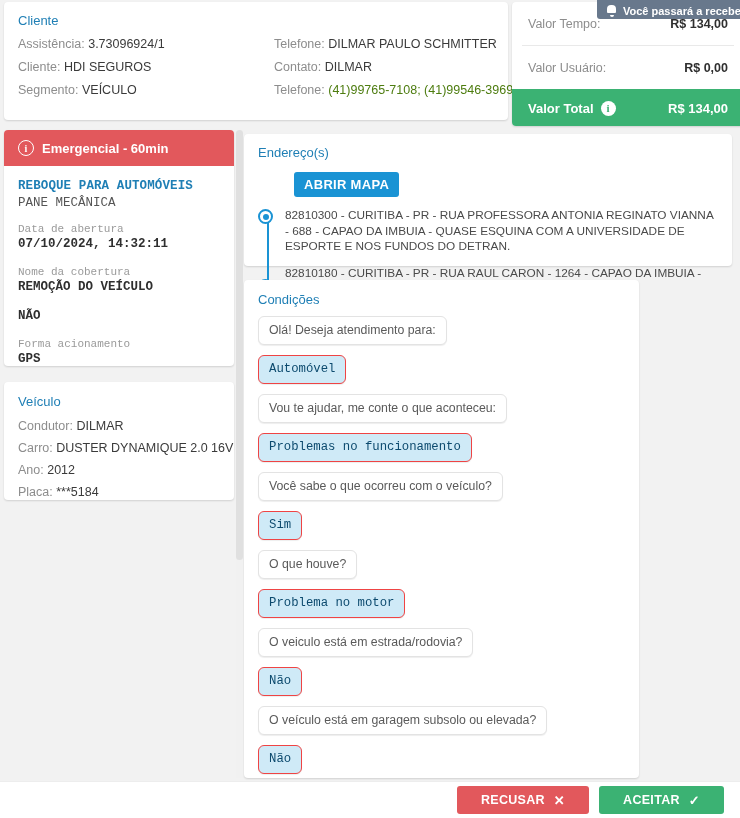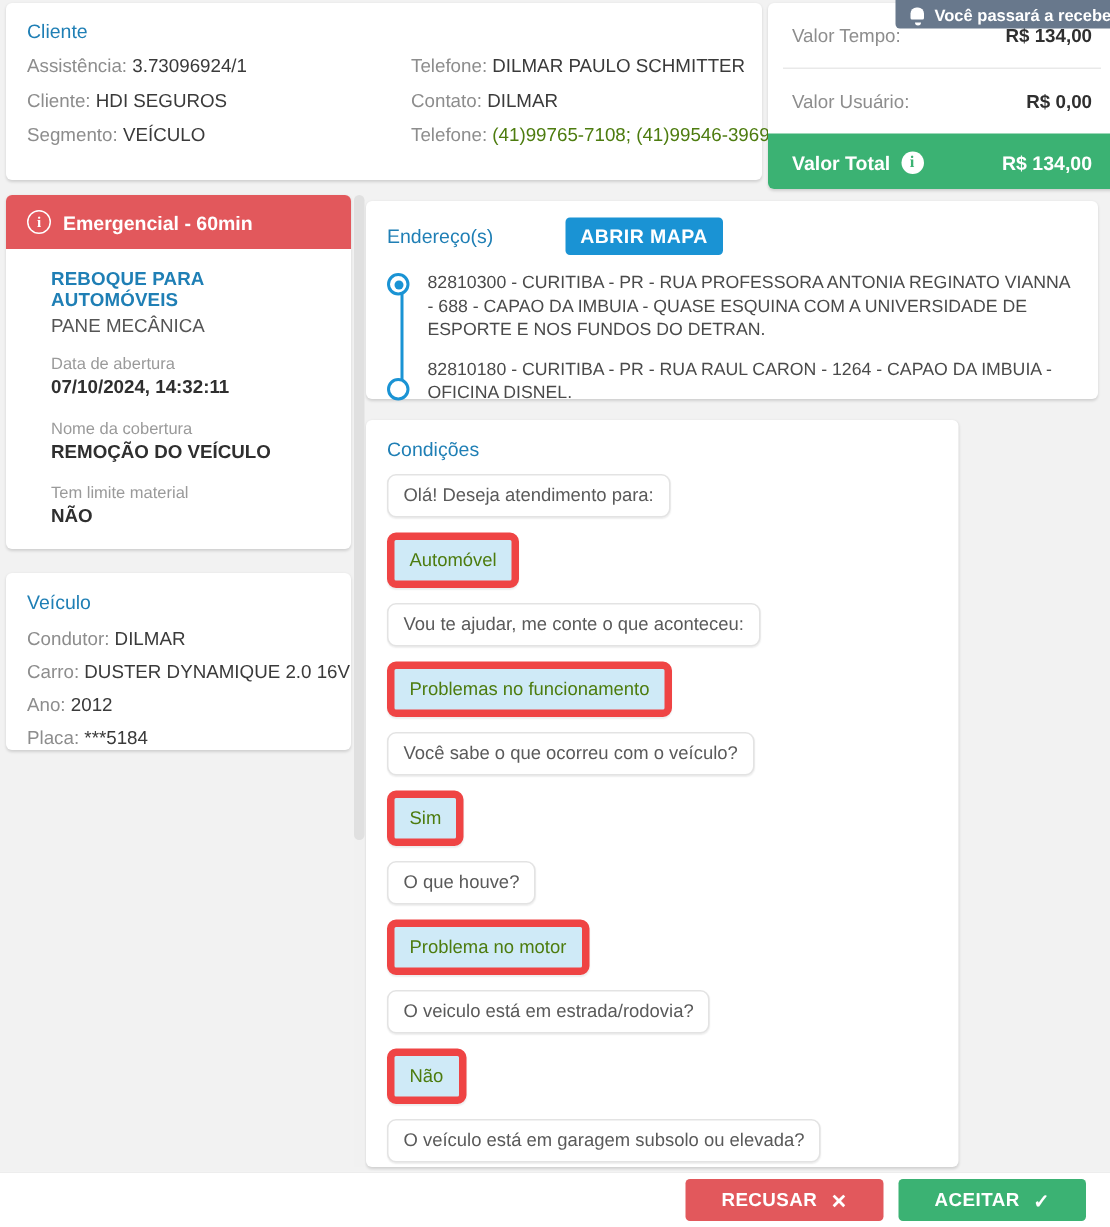--- a/index.html
+++ b/index.html
@@ -112,21 +112,21 @@
     padding: 0 14px;
     color: #fff; font-size: 13px; font-weight: 700;
   }
   .i-ring {
     width: 16px; height: 16px; border-radius: 50%;
     border: 1.4px solid #fff;
     display: flex; align-items: center; justify-content: center;
     font-size: 10px; font-weight: 700; font-family: "Liberation Serif", serif;
     flex: none;
   }
-  #emerg-body { padding: 13px 14px 0 30px; }
+  #emerg-body { padding: 13px 14px 0 14px; font-family: Liberation Mono, monospace; }
   .emerg-main {
     color: #1f7fb5; font-size: 12.5px; font-weight: 700;
     letter-spacing: .1px;
   }
   .emerg-sub { color: #555; font-size: 12.5px; margin-top: 3px; }
   .field { margin-top: 12px; }
   .field .f-lbl { color: #9a9a9a; font-size: 11px; line-height: 14px; }
   .field .f-val { color: #2f2f2f; font-size: 12.5px; font-weight: 700; line-height: 17px; }
 
   
@@ -140,21 +140,21 @@
     white-space: nowrap;
   }
   .veic-line .lbl { color: #8d8d8d; }
 
   
   #ender-card {
     position: absolute; left: 244px; top: 134px;
     width: 488px; height: 132px;
     padding: 11px 14px 0 14px;
   }
-  .ender-head { display: flex; align-items: center; gap: 12px; }
+  .ender-head { display: flex; align-items: flex-start; gap: 12px; flex-direction: column; }
   .btn-mapa {
     background: #1a93d4; color: #fff;
     font-size: 13px; font-weight: 700; letter-spacing: .3px;
     border: none; border-radius: 3px;
     padding: 5px 10px;
     cursor: pointer;
     margin-left: 36px;
   }
   .addr-list { position: relative; margin-top: 11px; padding-left: 27px; }
   .addr-line {
@@ -192,23 +192,24 @@
     max-width: 452px;
   }
   .bubble.bot {
     background: #fff;
     border: 1px solid #e3e3e3;
     color: #5a5a5a;
     box-shadow: 0 1px 1px rgba(0,0,0,.07);
   }
   .bubble.user {
     background: #cfeaf7;
-    border: 5px solid #ef4444;
-    color: #4d7c0f;
+    border: 1px solid #ef4444;
+    color: #0c4a6e;
     box-shadow: 0 1px 1px rgba(0,0,0,.07);
+    font-family: Liberation Mono, monospace;
   }
 
   
   #scroll-track {
     position: absolute; left: 236px; top: 130px;
     width: 7px; height: 648px;
     background: #f1f1f1;
   }
   #scroll-thumb {
     position: absolute; left: 0; top: 0;
@@ -307,21 +308,20 @@
 
       <div class="field">
         <div class="f-lbl">Data de abertura</div>
         <div class="f-val">07/10/2024, 14:32:11</div>
       </div>
       <div class="field">
         <div class="f-lbl">Nome da cobertura</div>
         <div class="f-val">REMOÇÃO DO VEÍCULO</div>
       </div>
       <div class="field">
-        <div class="f-lbl">Tem limite material</div>
         <div class="f-val">NÃO</div>
       </div>
       <div class="field">
         <div class="f-lbl">Forma acionamento</div>
         <div class="f-val">GPS</div>
       </div>
     </div>
   </div>
 
   <div id="veic-card" class="card">

